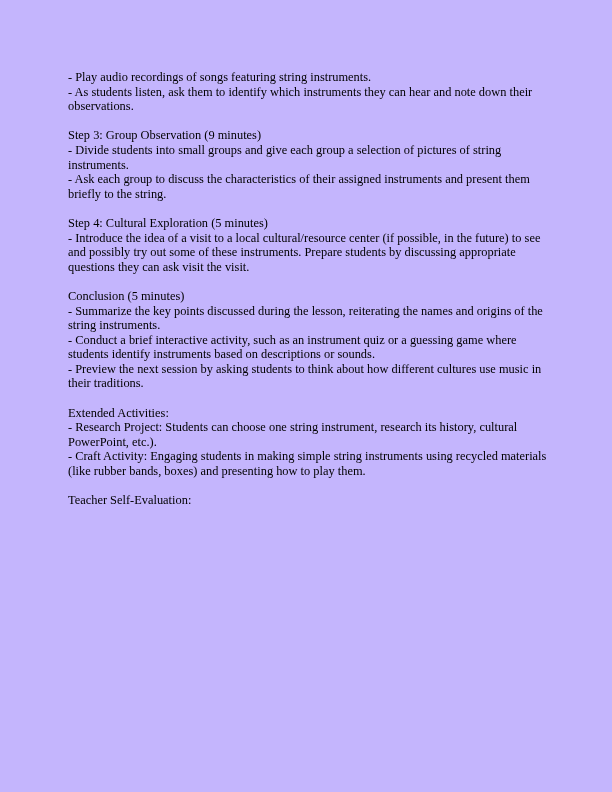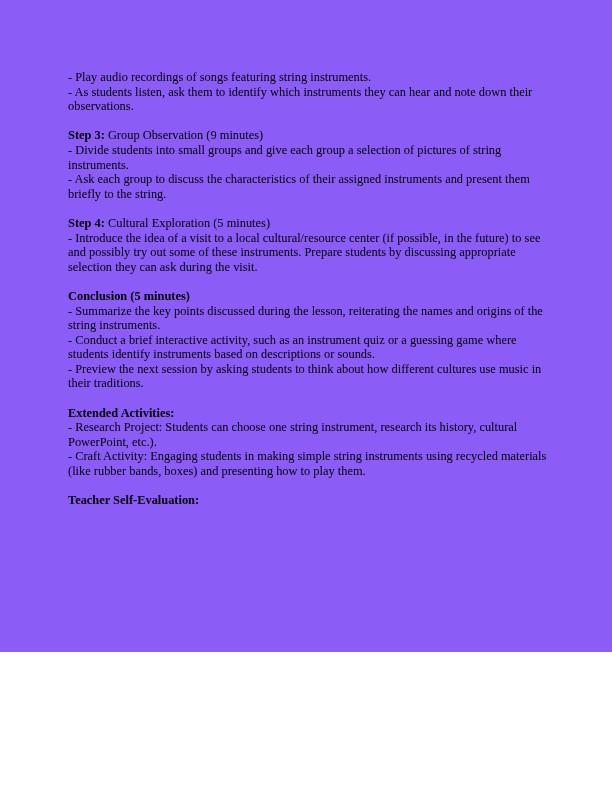--- a/index.html
+++ b/index.html
@@ -3,22 +3,22 @@
 <meta charset="utf-8">
 <style>
   html, body {
     margin: 0;
     padding: 0;
     background: #ffffff;
   }
   .page {
     position: relative;
     width: 612px;
-    height: 652px;
-    background: #8b5cf6;
+    height: 792px;
+    background: #c4b5fd;
     overflow: hidden;
   }
   .content {
     position: absolute;
     left: 68px;
     top: 70px;
     width: 480px;
     font-family: "Liberation Serif", serif;
     font-size: 12.4px;
     line-height: 14.6px;
@@ -28,21 +28,21 @@
     margin: 0 0 14.6px 0;
   }
   .section:last-child {
     margin-bottom: 4px;
   }
   .line {
     white-space: nowrap;
     height: 14.6px;
   }
   .heading b, .heading .bold {
-    font-weight: bold;
+    font-weight: normal;
   }
 </style>
 </head>
 <body>
 
 <div class="page">
   <div class="content">
       <div class="section">
         <div class="line">- Play audio recordings of songs featuring string instruments.</div>
         <div class="line">- As students listen, ask them to identify which instruments they can hear and note down their</div>
@@ -52,21 +52,21 @@
         <div class="line heading"><span class="bold">Step 3:</span><span> Group Observation (9 minutes)</span></div>
         <div class="line">- Divide students into small groups and give each group a selection of pictures of string</div>
         <div class="line">instruments.</div>
         <div class="line">- Ask each group to discuss the characteristics of their assigned instruments and present them</div>
         <div class="line">briefly to the string.</div>
       </div>
       <div class="section">
         <div class="line heading"><span class="bold">Step 4:</span><span> Cultural Exploration (5 minutes)</span></div>
         <div class="line">- Introduce the idea of a visit to a local cultural/resource center (if possible, in the future) to see</div>
         <div class="line">and possibly try out some of these instruments. Prepare students by discussing appropriate</div>
-        <div class="line">selection they can ask during the visit.</div>
+        <div class="line">questions they can ask visit the visit.</div>
       </div>
       <div class="section">
         <div class="line heading"><span class="bold">Conclusion (5 minutes)</span></div>
         <div class="line">- Summarize the key points discussed during the lesson, reiterating the names and origins of the</div>
         <div class="line">string instruments.</div>
         <div class="line">- Conduct a brief interactive activity, such as an instrument quiz or a guessing game where</div>
         <div class="line">students identify instruments based on descriptions or sounds.</div>
         <div class="line">- Preview the next session by asking students to think about how different cultures use music in</div>
         <div class="line">their traditions.</div>
       </div>

